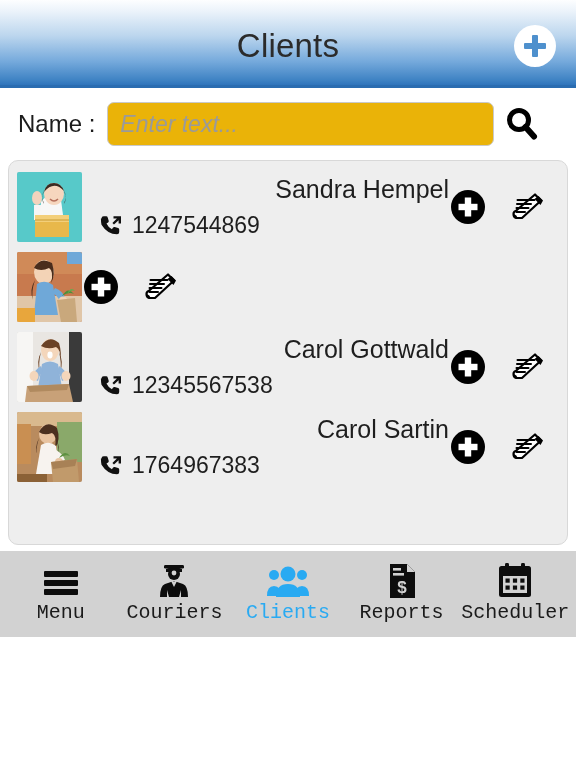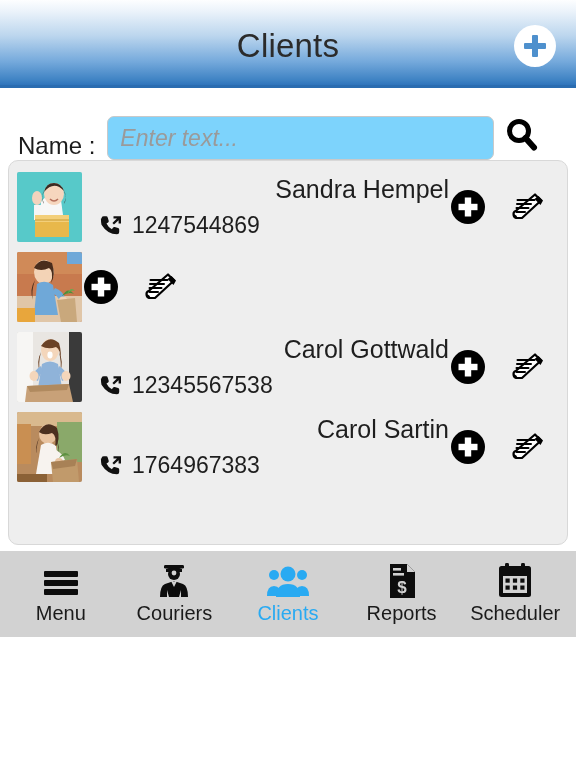--- a/index.html
+++ b/index.html
@@ -68,37 +68,37 @@
     width: 6.5px;
     height: 22px;
     background: #4e90cd;
     border-radius: 1px;
   }
 
   
   .search-row {
     flex: 0 0 72px;
     display: flex;
-    align-items: flex-end;
+    align-items: center;
     padding: 0 26px 0 18px;
     box-sizing: border-box;
     background: #ffffff;
   }
   .search-label {
     font-size: 24px;
     color: #1c1c1c;
     white-space: nowrap;
     margin-right: 12px;
   }
   .search-input {
     flex: 1 1 auto;
     height: 44px;
     border: 1px solid #c9c9c9;
     border-radius: 7px;
-    background: #7dd3fc;
+    background: #eab308;
     font-size: 23px;
     font-family: "Liberation Sans", sans-serif;
     color: #222;
     padding: 0 12px;
     box-sizing: border-box;
     outline: none;
   }
   .search-input::placeholder {
     color: #9a9a9a;
     font-style: italic;
@@ -220,20 +220,21 @@
   .nav-icon {
     height: 38px;
     display: flex;
     align-items: flex-end;
     justify-content: center;
   }
   .nav-label {
     font-size: 20px;
     color: #1a1a1a;
     line-height: 1;
+    font-family: Liberation Mono, monospace;
   }
   .nav-item.active .nav-label { color: #29aaf2; }
 </style>
 </head>
 <body>
 
 <div class="app">
 
   <div class="header">
     <div class="header-title">Clients</div>

